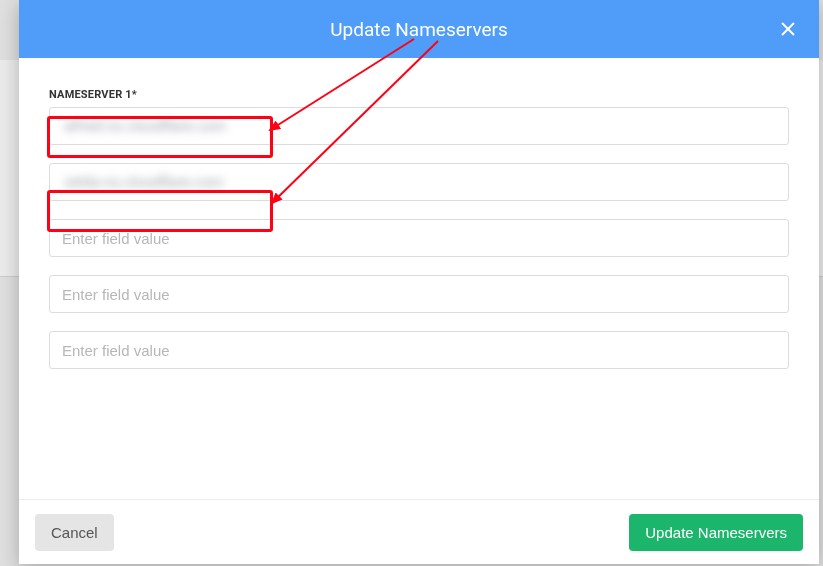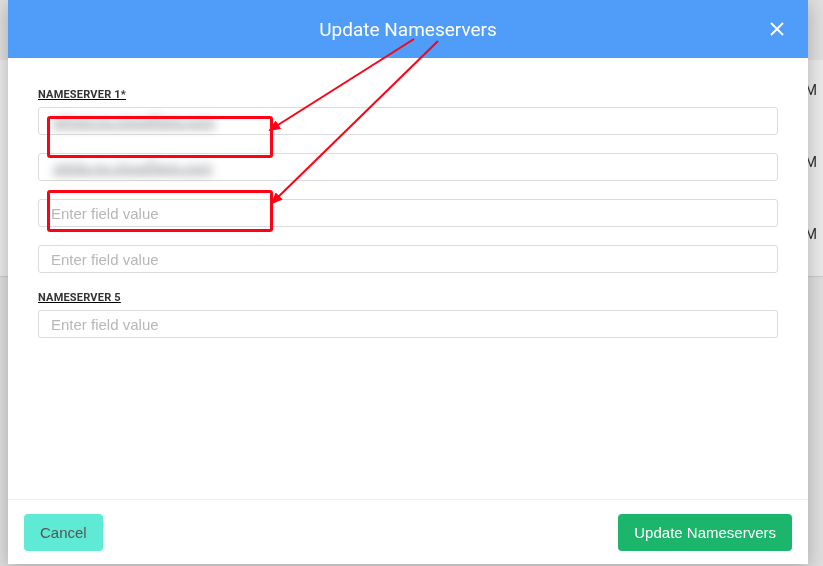--- a/index.html
+++ b/index.html
@@ -1,34 +1,34 @@
 <!DOCTYPE html>
 <html><head>
 <meta charset="utf-8">
 <style>
   html,body{margin:0;padding:0;font-family:-apple-system,BlinkMacSystemFont,"Segoe UI",Roboto,"Helvetica Neue",Arial,sans-serif;background:#e8e8e8;}
   .viewport{position:relative;width:823px;height:566px;overflow:hidden;}
   .background{position:absolute;inset:0;background:#f2f2f2;}
   .bg-row{position:absolute;right:0;width:823px;height:72px;border-bottom:1px solid #ddd;background:#fff;}
   .bg-row .M{position:absolute;right:6px;top:22px;font-size:14px;color:#333;}
   .modal-backdrop{position:absolute;inset:0;background:rgba(0,0,0,0.08);}  
-  .modal{position:absolute;left:8px;top:0;width:800px;height:564px;background:#fff;border-radius:0;box-shadow:0 4px 18px rgba(0,0,0,0.25);overflow:hidden;}
+  .modal{position:absolute;left:19px;top:0;width:800px;height:564px;background:#fff;border-radius:0;box-shadow:0 4px 18px rgba(0,0,0,0.25);overflow:hidden;}
   .modal-header{background:#4f9cf9;height:58px;display:flex;align-items:center;justify-content:center;position:relative;}
   .modal-title{color:#fff;font-size:19px;font-weight:400;}
   .close-btn{position:absolute;right:18px;top:16px;width:26px;height:26px;cursor:pointer;display:flex;align-items:center;justify-content:center;}
   .close-btn svg{stroke:#fff;stroke-width:2;}
-  .modal-body{padding:30px 30px 10px 30px;text-decoration:underline;}
+  .modal-body{padding:30px 30px 10px 30px;}
   .field-group{margin-bottom:18px;}
   .field-label{font-size:11px;font-weight:700;color:#333;letter-spacing:0.2px;margin-bottom:6px;text-transform:uppercase;}
-  .text-input{width:100%;box-sizing:border-box;height:28px;border:1px solid #dcdcdc;border-radius:3px;padding:0 12px;font-size:15px;color:#555;background:#fff;}
+  .text-input{width:100%;box-sizing:border-box;height:38px;border:1px solid #dcdcdc;border-radius:3px;padding:0 12px;font-size:15px;color:#555;background:#fff;}
   .text-input::placeholder{color:#b7b7b7;}
   .blurred-val{display:inline-block;filter:blur(4px);color:#9aa0a6;font-size:15px;padding-left:2px;}
   .modal-footer{position:absolute;left:0;right:0;bottom:0;height:64px;border-top:1px solid #eee;display:flex;align-items:center;justify-content:space-between;padding:0 16px;}
   .btn{border:none;border-radius:4px;font-size:15px;padding:10px 16px;cursor:pointer;}
-  .btn-cancel{background:#5eead4;color:#555;}
+  .btn-cancel{background:#e5e5e5;color:#555;}
   .btn-primary{background:#1bb56b;color:#fff;}
   
   .annotation{position:absolute;left:8px;top:0;width:800px;height:564px;pointer-events:none;}
   .red-box{position:absolute;border:3px solid #ff0015;border-radius:3px;}
 </style>
 </head>
 <body>
 
 <div class="viewport">
   <div class="background">
@@ -73,21 +73,20 @@
 
       <div class="field-group">
         <input class="text-input" placeholder="Enter field value" style="">
       </div>
 
       <div class="field-group">
         <input class="text-input" placeholder="Enter field value" style="">
       </div>
 
       <div class="field-group">
-        <div class="field-label">NAMESERVER 5</div>
         <input class="text-input" placeholder="Enter field value" style="">
       </div>
 
     </div>
 
     <div class="modal-footer">
       <button class="btn btn-cancel">Cancel</button>
       <button class="btn btn-primary">Update Nameservers</button>
     </div>
   </div>

